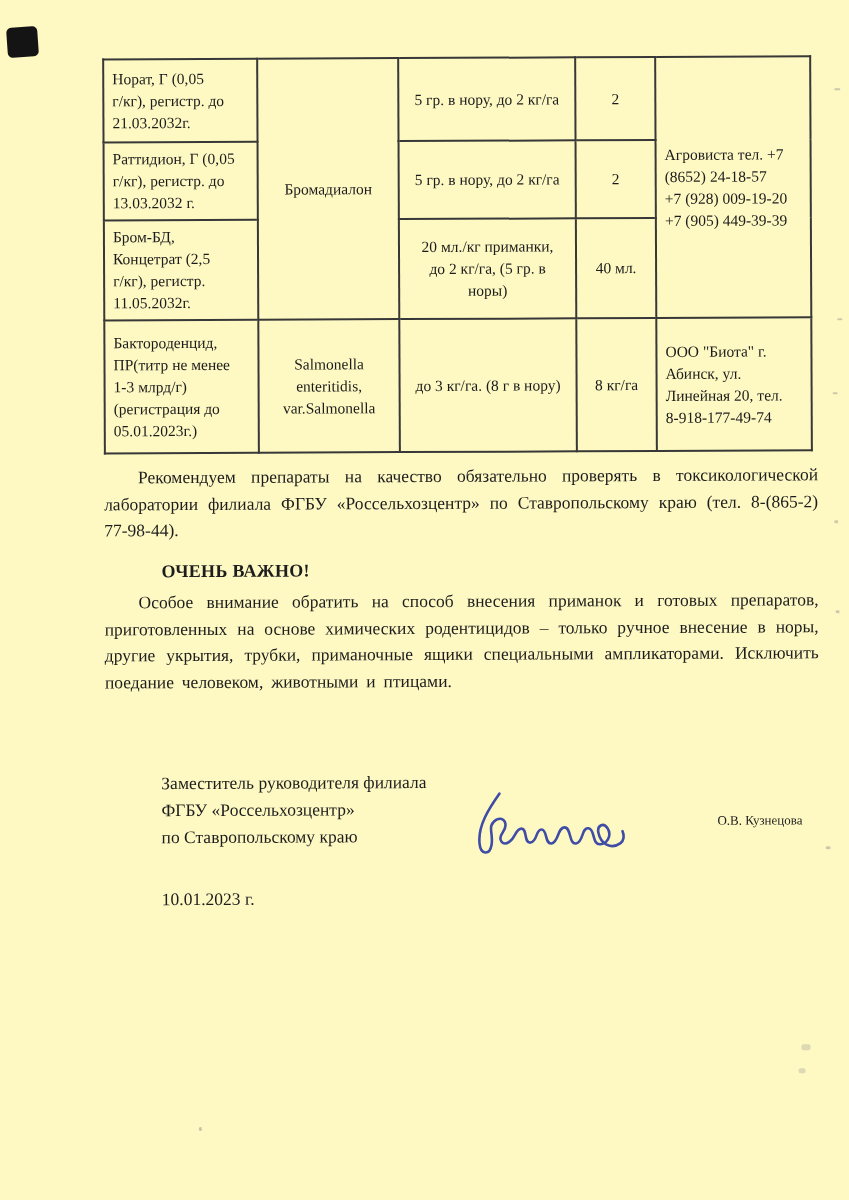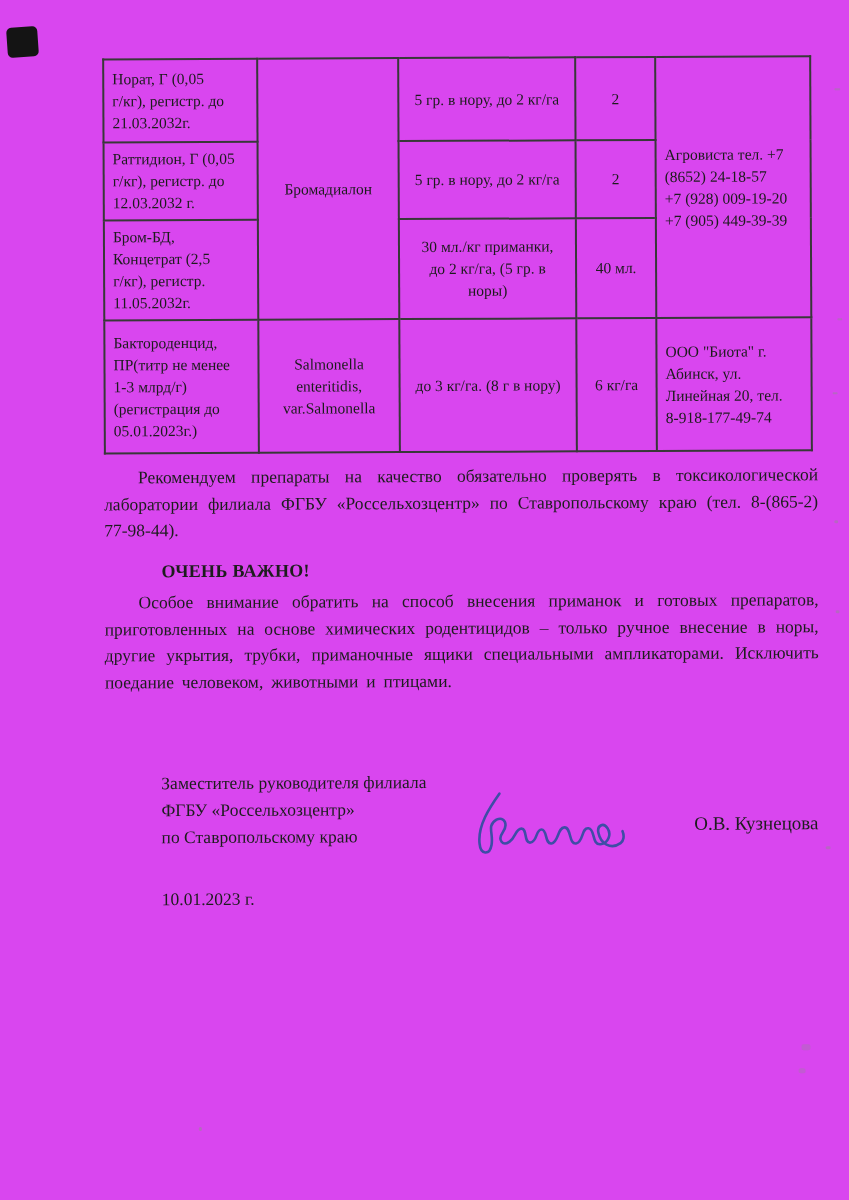--- a/index.html
+++ b/index.html
@@ -1,19 +1,19 @@
 <!DOCTYPE html>
 <html lang="ru"><head>
 <meta charset="utf-8">
 <style>
   html,body{margin:0;padding:0;background:#e8e8e8;}
   .page{
     position:relative;
     width:849px;height:1200px;
-    background:#d946ef;
+    background:#fef9c3;
     margin:0 auto;
     overflow:hidden;
     font-family:"Liberation Serif","DejaVu Serif",serif;
     color:#1d1d1d;
   }
   .content{
     position:absolute;inset:0;
     transform:rotate(-0.25deg);
     transform-origin:50% 40%;
   }
@@ -49,22 +49,22 @@
     position:absolute;left:104px;top:560px;width:714px;margin:0;
     font-size:18px;font-weight:bold;text-indent:57px;letter-spacing:.3px;
   }
   .p-important{top:588px;text-indent:34px;word-spacing:3.5px;}
   
   .sig-position{
     position:absolute;left:160px;top:769px;
     font-size:17.5px;line-height:27px;white-space:pre-line;
   }
   .sig-name{
-    position:absolute;right:32px;top:814px;
-    font-size:19px;
+    position:absolute;right:48px;top:814px;
+    font-size:13px;
   }
   .sig-date{
     position:absolute;left:160px;top:888px;
     font-size:17.5px;
   }
   .signature-svg{position:absolute;left:468px;top:788px;}
   
   .speck{position:absolute;background:#8f8f8f;opacity:.45;border-radius:2px;}
 </style>
 </head>
@@ -92,45 +92,45 @@
         <td class="c-center">5 гр. в нору, до 2 кг/га</td>
         <td class="c-center">2</td>
         <td class="c-left" rowspan="3">Агровиста тел. +7
 (8652) 24-18-57
 +7 (928) 009-19-20
 +7 (905) 449-39-39</td>
       </tr>
       <tr style="height:78px">
         <td class="c-left">Раттидион, Г (0,05
 г/кг), регистр. до
-12.03.2032 г.</td>
+13.03.2032 г.</td>
         <td class="c-center">5 гр. в нору, до 2 кг/га</td>
         <td class="c-center">2</td>
       </tr>
       <tr style="height:99px">
         <td class="c-left">Бром-БД,
 Концетрат (2,5
 г/кг), регистр.
 11.05.2032г.</td>
-        <td class="c-center">30 мл./кг приманки,
+        <td class="c-center">20 мл./кг приманки,
 до 2 кг/га, (5 гр. в
 норы)</td>
         <td class="c-center">40 мл.</td>
       </tr>
       <tr style="height:133px">
         <td class="c-left">Бактороденцид,
 ПР(титр не менее
 1-3 млрд/г)
 (регистрация до
 05.01.2023г.)</td>
         <td class="c-center">Salmonella
 enteritidis,
 var.Salmonella</td>
         <td class="c-center">до 3 кг/га. (8 г в нору)</td>
-        <td class="c-center">6 кг/га</td>
+        <td class="c-center">8 кг/га</td>
         <td class="c-left">ООО "Биота" г.
 Абинск, ул.
 Линейная 20, тел.
 8-918-177-49-74</td>
       </tr>
     </tbody>
       </table>
 
     <p class="para p-recommend">Рекомендуем препараты на качество обязательно проверять в токсикологической лаборатории филиала ФГБУ «Россельхозцентр» по Ставропольскому краю (тел. 8-(865-2) 77-98-44).</p>
 

